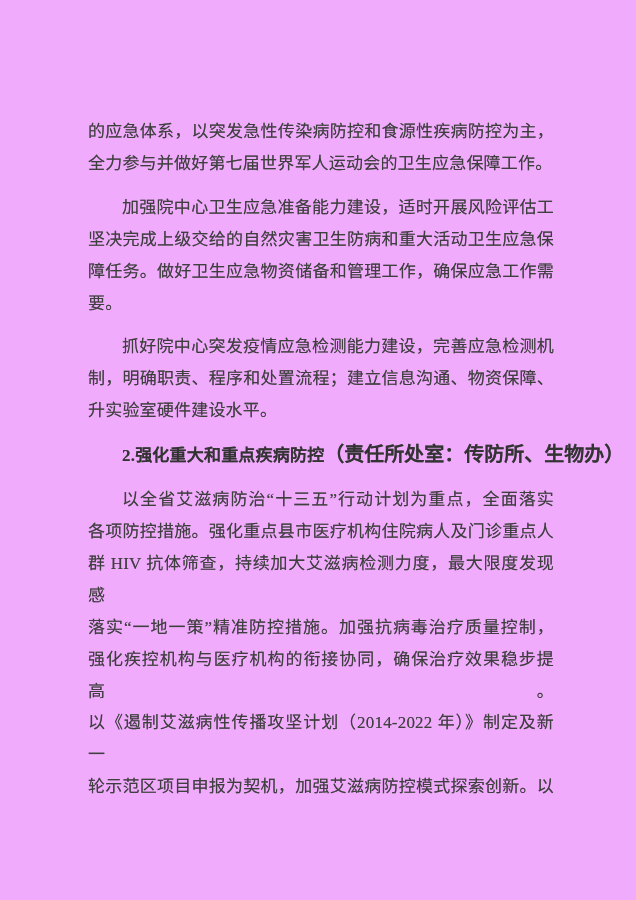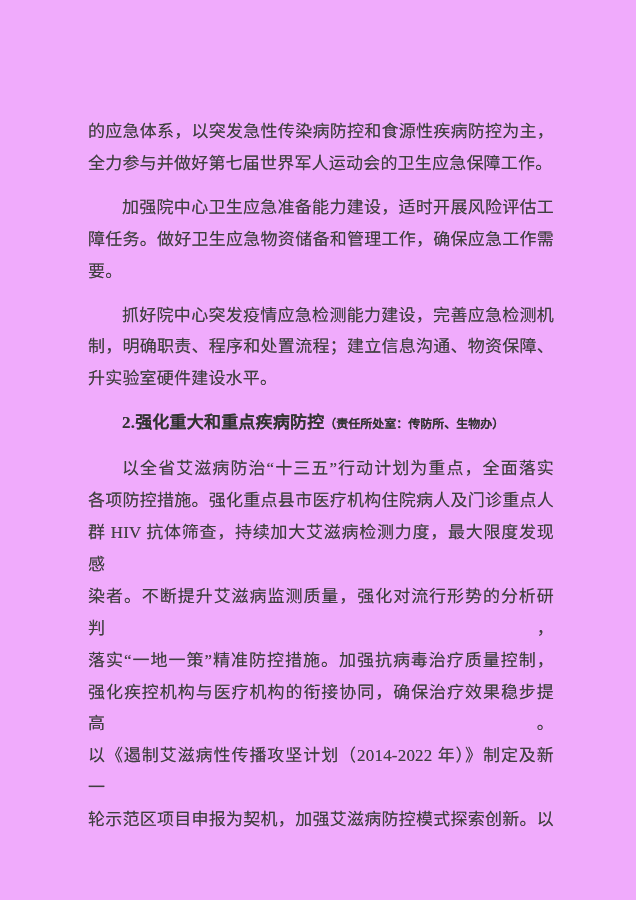--- a/index.html
+++ b/index.html
@@ -38,40 +38,40 @@
   .indent {
     text-indent: 34px;
     margin-top: 12px;
   }
   .heading {
     font-weight: bold;
     white-space: nowrap;
     color: #333333;
   }
   .heading .h-note {
-    font-size: 12px;
+    font-size: 20px;
     letter-spacing: 0;
   }
 </style>
 </head>
 <body>
 
 <div class="page">
   <div class="text-block">
       <div class="line just">的应急体系，以突发急性传染病防控和食源性疾病防控为主，</div>
       <div class="line">全力参与并做好第七届世界军人运动会的卫生应急保障工作。</div>
       <div class="line indent just">加强院中心卫生应急准备能力建设，适时开展风险评估工</div>
+      <div class="line just">坚决完成上级交给的自然灾害卫生防病和重大活动卫生应急保</div>
       <div class="line just">障任务。做好卫生应急物资储备和管理工作，确保应急工作需</div>
       <div class="line">要。</div>
       <div class="line indent just">抓好院中心突发疫情应急检测能力建设，完善应急检测机</div>
       <div class="line just">制，明确职责、程序和处置流程；建立信息沟通、物资保障、</div>
       <div class="line">升实验室硬件建设水平。</div>
       <div class="line heading indent"><span class="h-main">2.强化重大和重点疾病防控</span><span class="h-note">（责任所处室：传防所、生物办）</span></div>
       <div class="line indent just">以全省艾滋病防治“十三五”行动计划为重点，全面落实</div>
       <div class="line just">各项防控措施。强化重点县市医疗机构住院病人及门诊重点人</div>
       <div class="line just">群 HIV 抗体筛查，持续加大艾滋病检测力度，最大限度发现感</div>
-      <div class="line just">染者。不断提升艾滋病监测质量，强化对流行形势的分析研判，</div>
       <div class="line just">落实“一地一策”精准防控措施。加强抗病毒治疗质量控制，</div>
       <div class="line just">强化疾控机构与医疗机构的衔接协同，确保治疗效果稳步提高。</div>
       <div class="line just">以《遏制艾滋病性传播攻坚计划（2014-2022 年）》制定及新一</div>
       <div class="line just">轮示范区项目申报为契机，加强艾滋病防控模式探索创新。以</div>
     </div>
 </div>
 
 </body></html>

